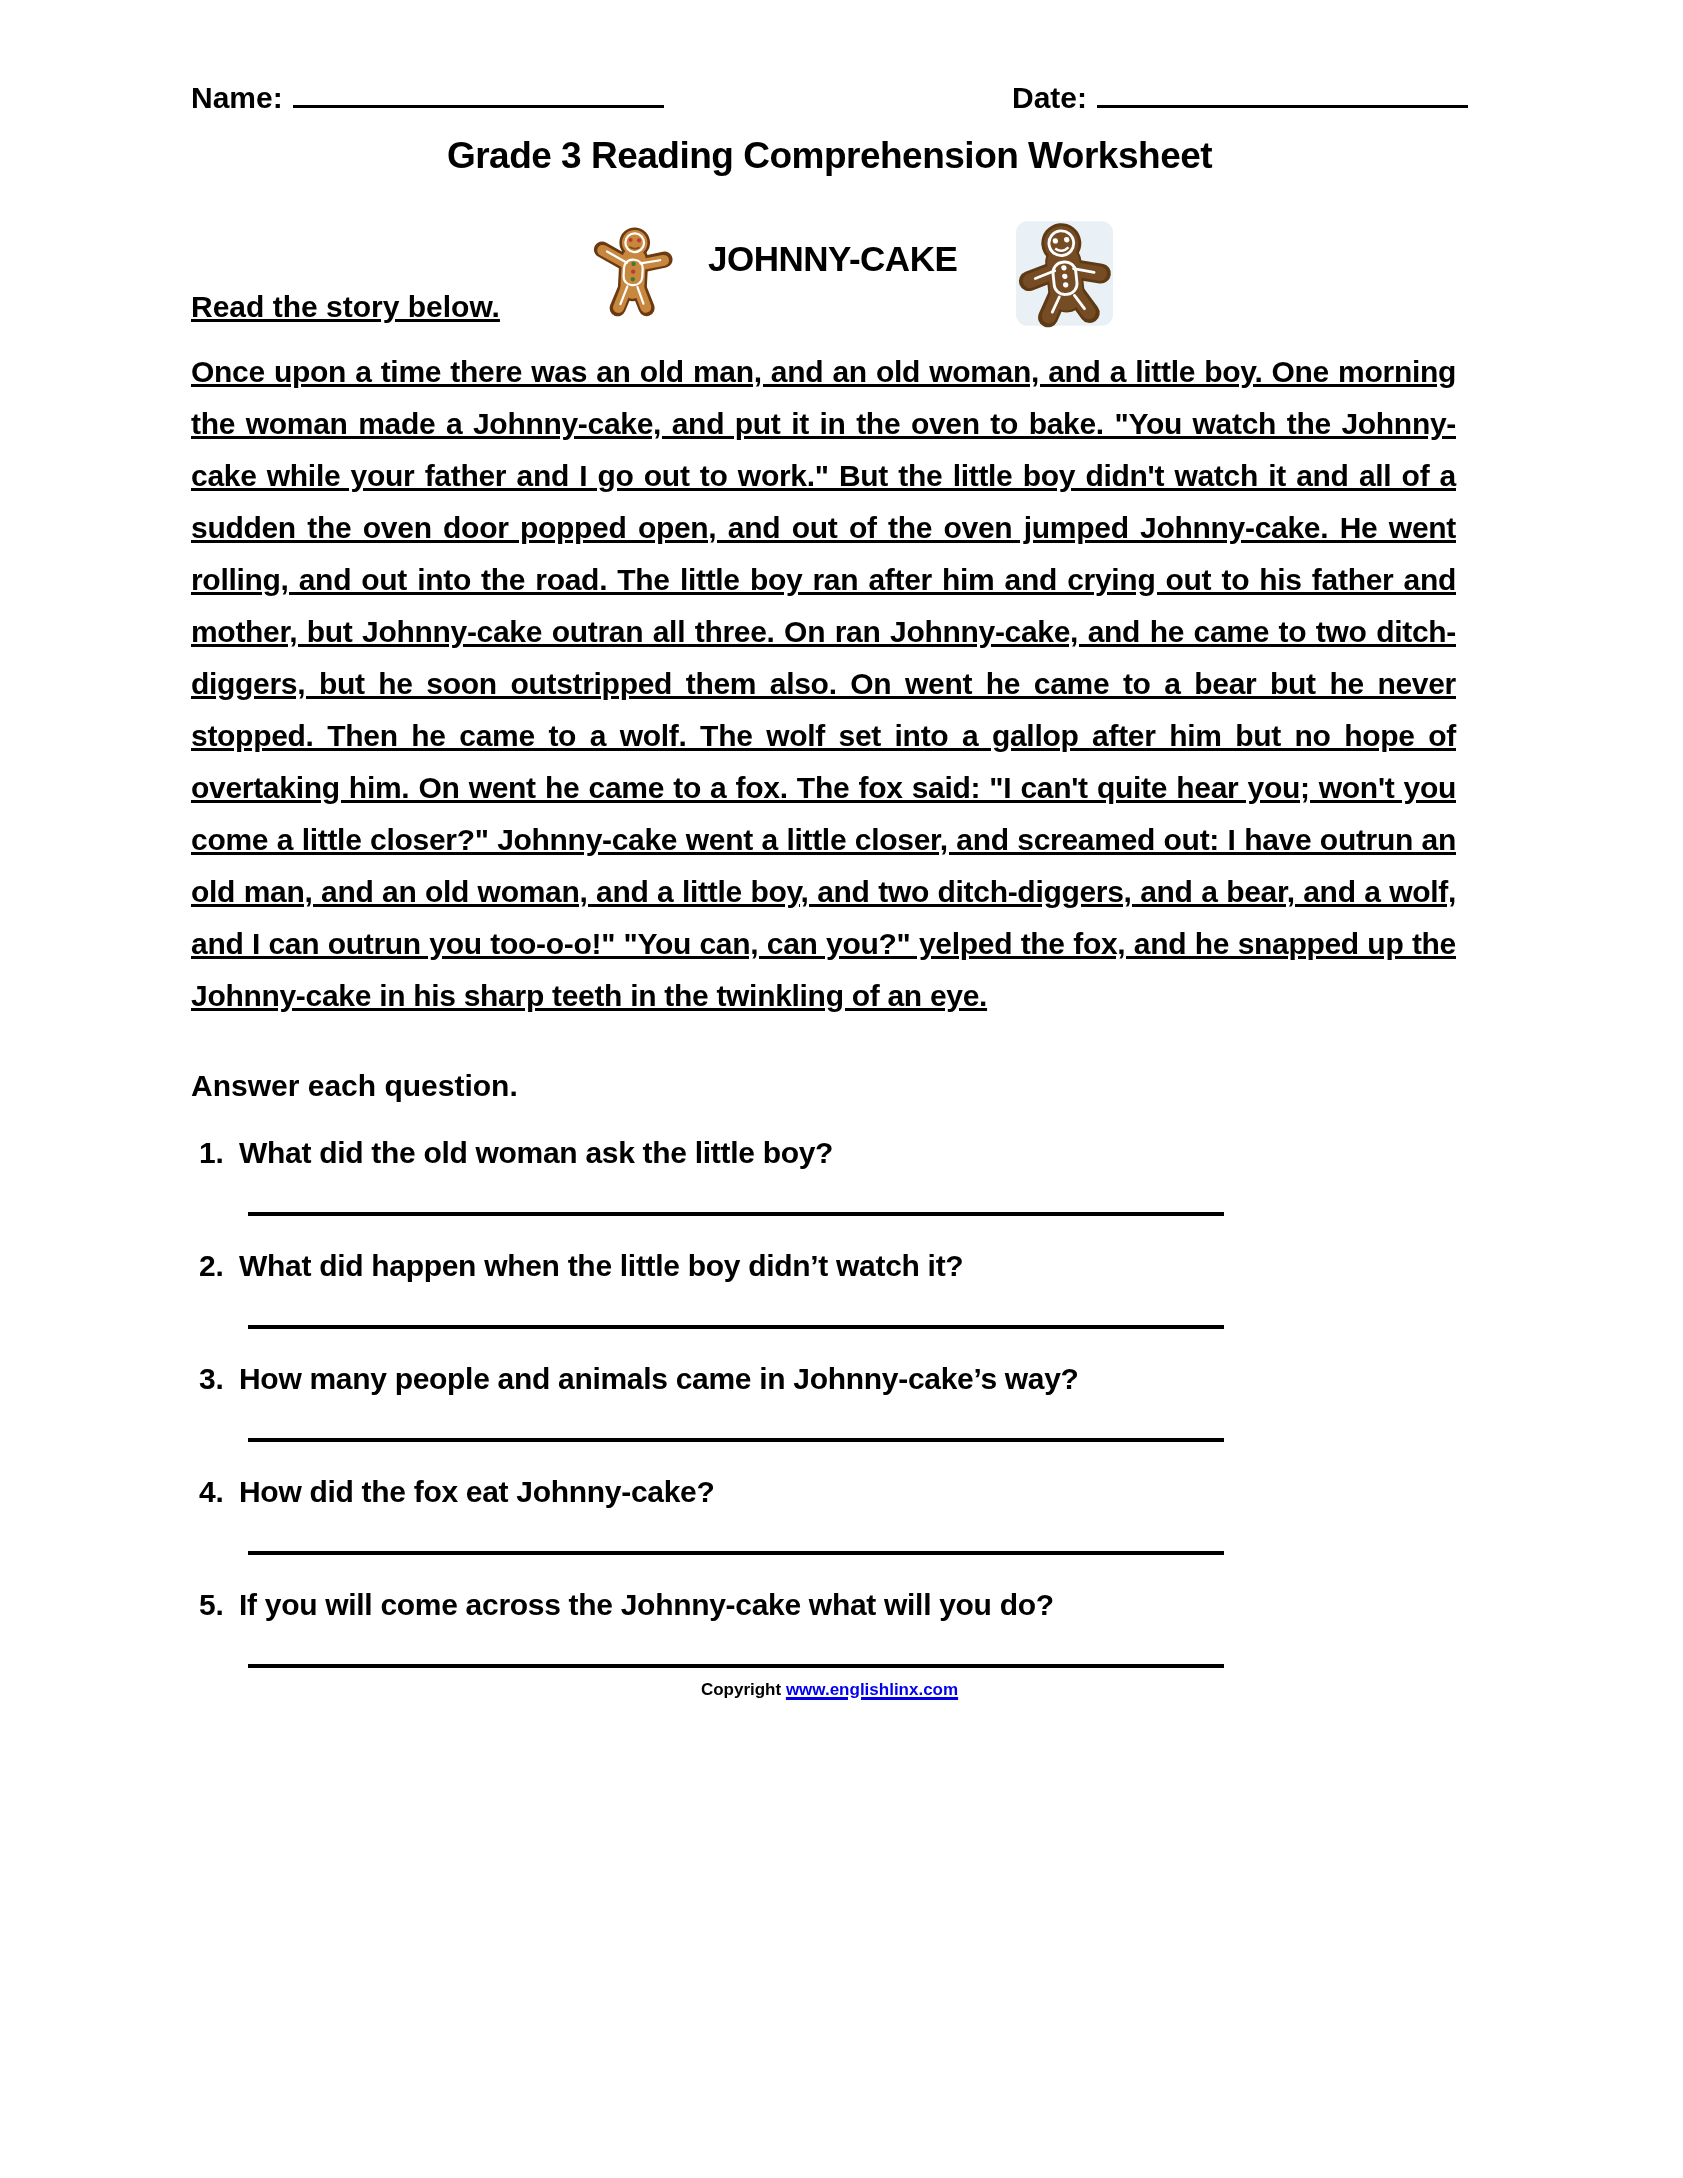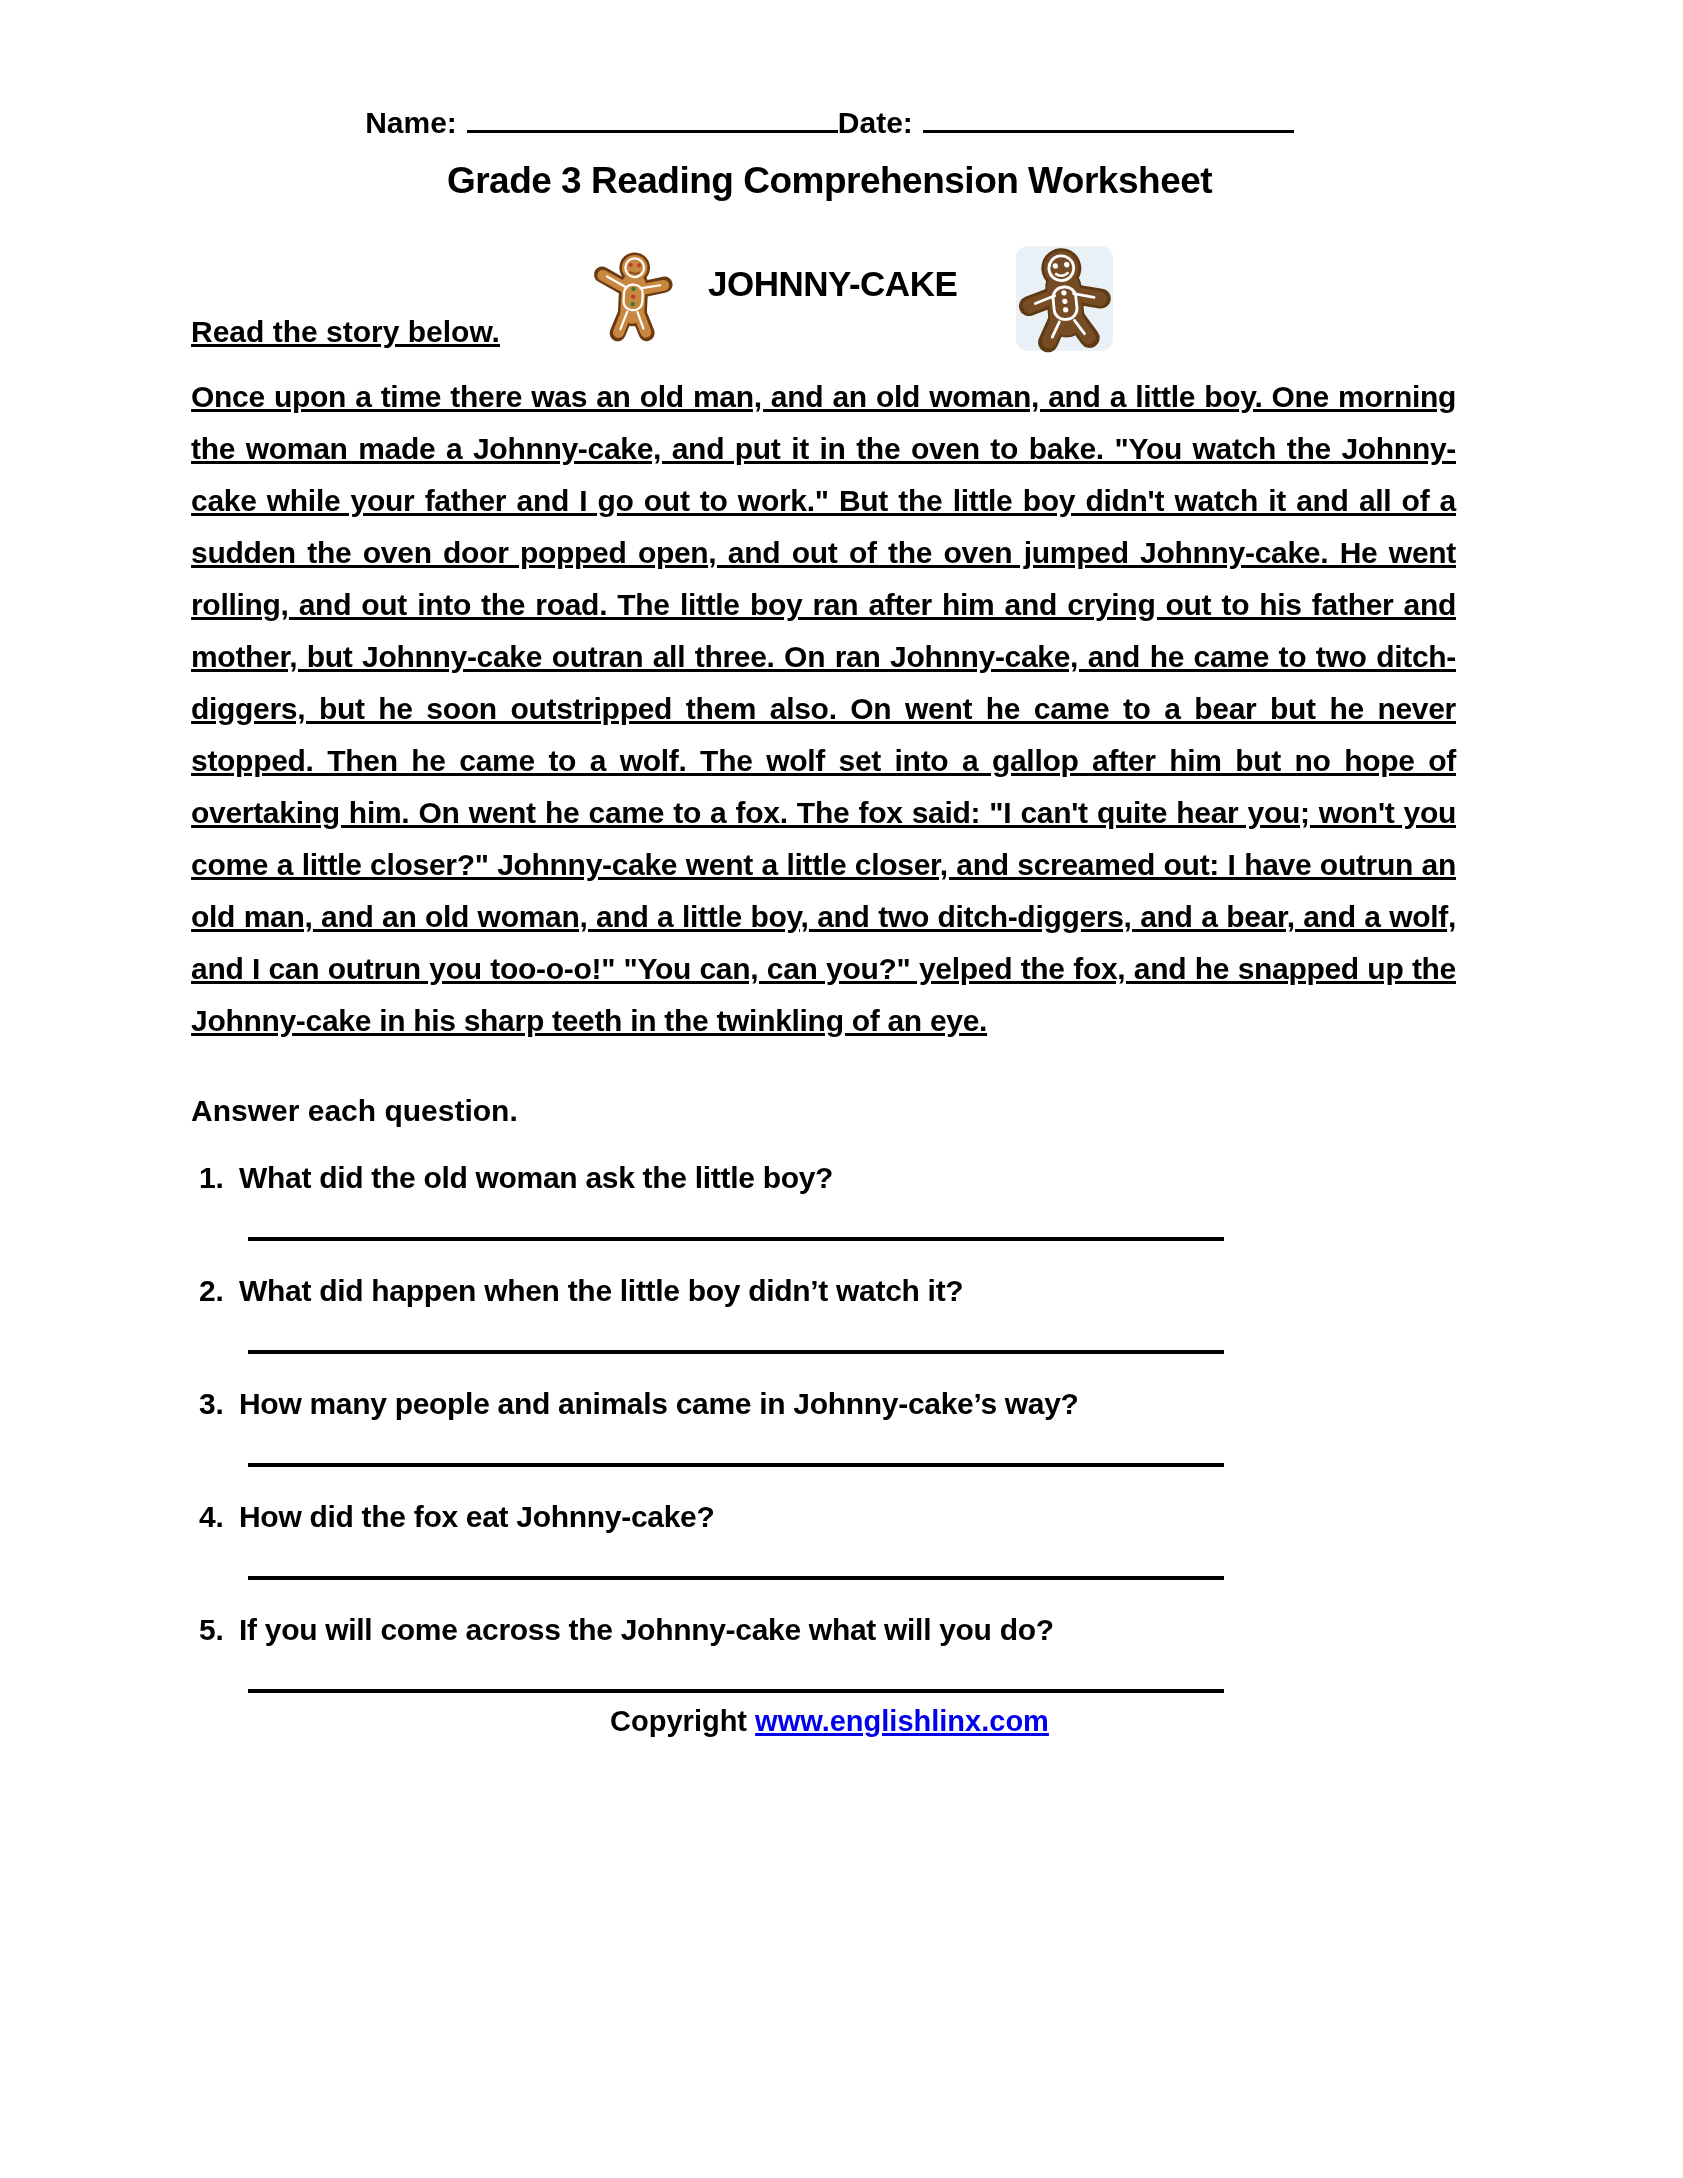--- a/index.html
+++ b/index.html
@@ -13,22 +13,22 @@
     box-sizing:border-box;
     overflow:hidden;
   }
   .content{
     position:absolute;
     left:191px; right:215px; top:0;
   }
   
   .header-row{
     display:flex;
-    justify-content:center;
-    padding-top:104px;
+    justify-content:space-between;
+    padding-top:79px;
     font-size:30px;
   }
   .field{white-space:nowrap;}
   .blank{
     display:inline-block;
     width:371px;height:26px;
     border-bottom:3px solid #000;
     margin-left:10px;
   }
   
@@ -85,21 +85,21 @@
   .answer-line{
     margin:42px 0 0 57px;
     width:976px;
     height:0;
     border-bottom:4px solid #000;
   }
   
   .footer{
     margin-top:12px;
     text-align:center;
-    font-size:29px;
+    font-size:17px;
   }
   .footer a{
     color:#0000ee;
     text-decoration:underline;
     text-decoration-thickness:3px;
     cursor:pointer;
   }
 </style>
 </head>
 <body>

